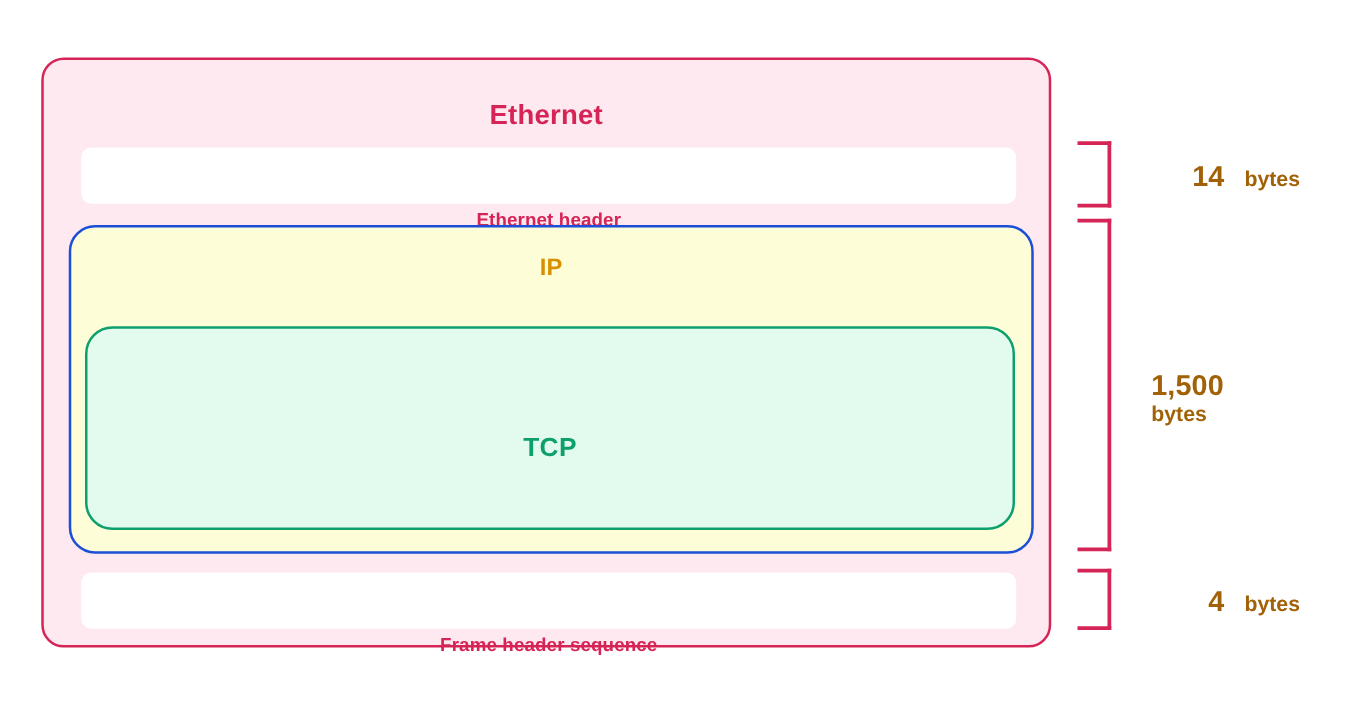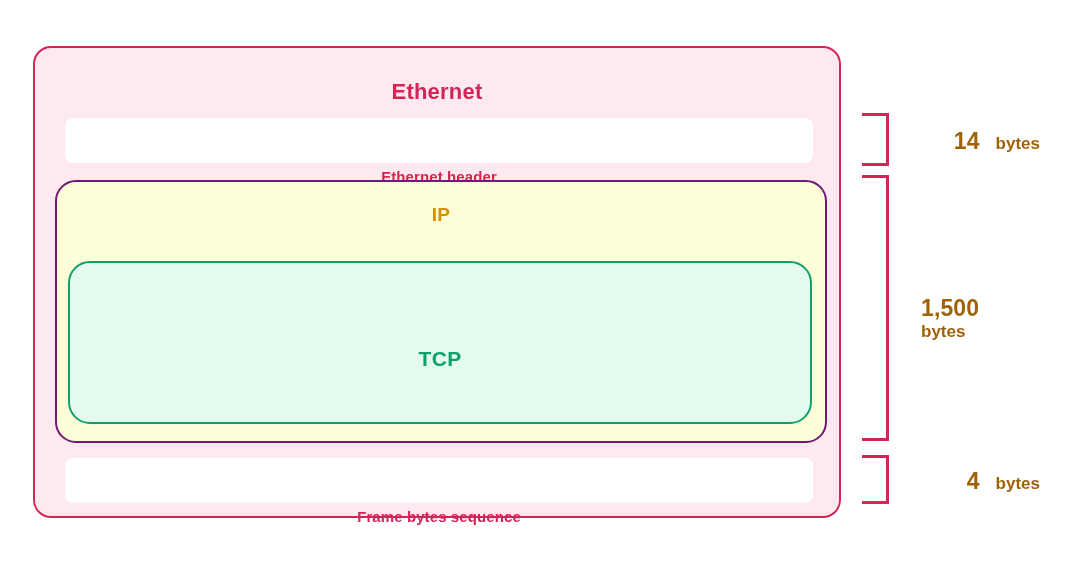--- a/index.html
+++ b/index.html
@@ -80,21 +80,21 @@
 
   
   .ip-box {
     position: absolute;
     left: 20px;
     top: 132px;
     width: 772px;
     height: 263px;
     box-sizing: border-box;
     background: #fdfdd8;
-    border: 2px solid #701a75;
+    border: 2px solid #1d4ed8;
     border-radius: 21px;
   }
 
   .ip-title {
     position: absolute;
     left: 0;
     top: 22px;
     width: 100%;
     text-align: center;
     font-size: 19px;
@@ -188,21 +188,21 @@
 
       <div class="ip-title">IP</div>
 
       <div class="tcp-box">
         <div class="tcp-title">TCP</div>
       </div>
 
     </div>
 
     <div class="white-strip strip-fcs">
-      <div class="strip-label">Frame bytes sequence</div>
+      <div class="strip-label">Frame header sequence</div>
     </div>
 
   </div>
 
   <div class="bracket bracket-top"></div>
   <div class="bracket bracket-middle"></div>
   <div class="bracket bracket-bottom"></div>
 
   <div class="size-label size-top">
     <span class="size-num">14</span>

